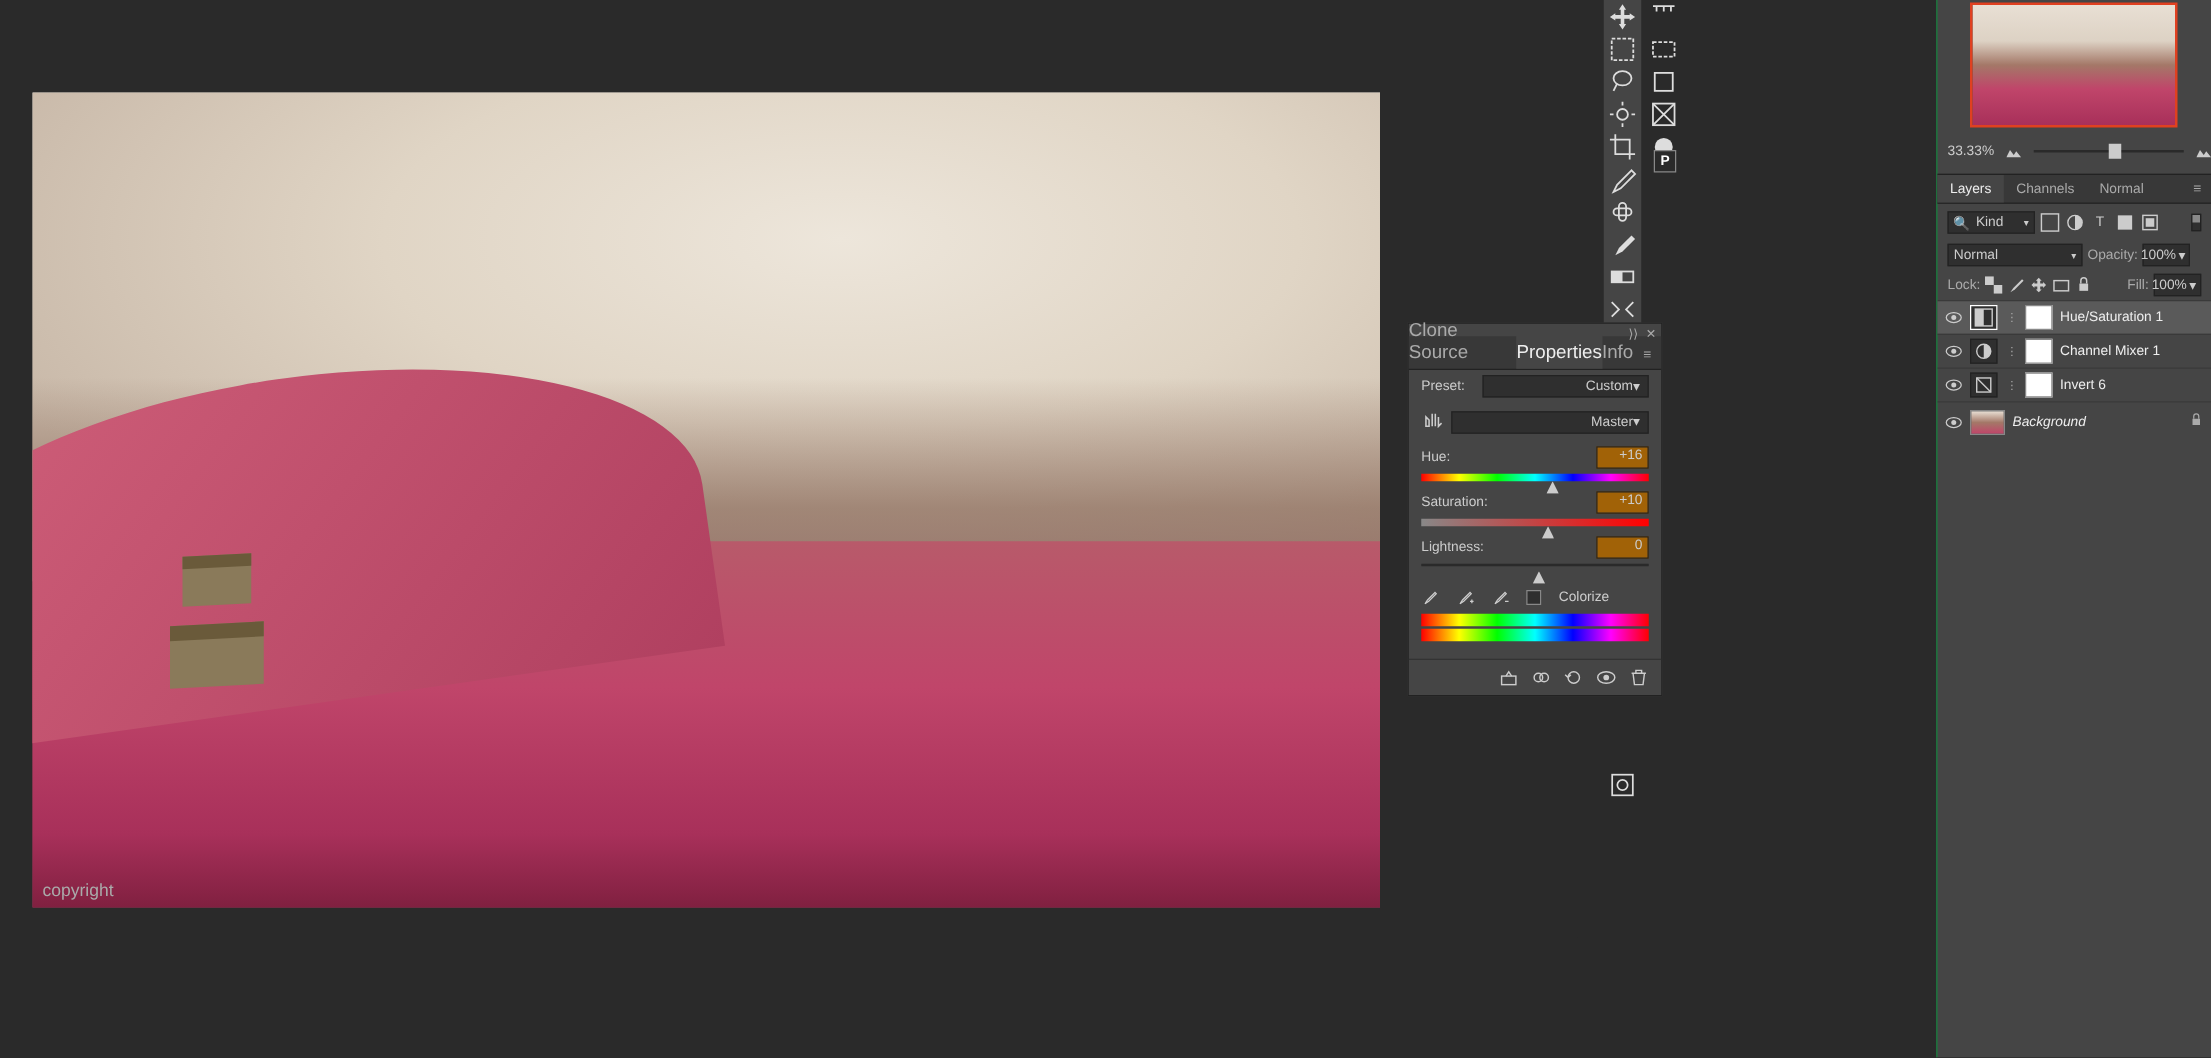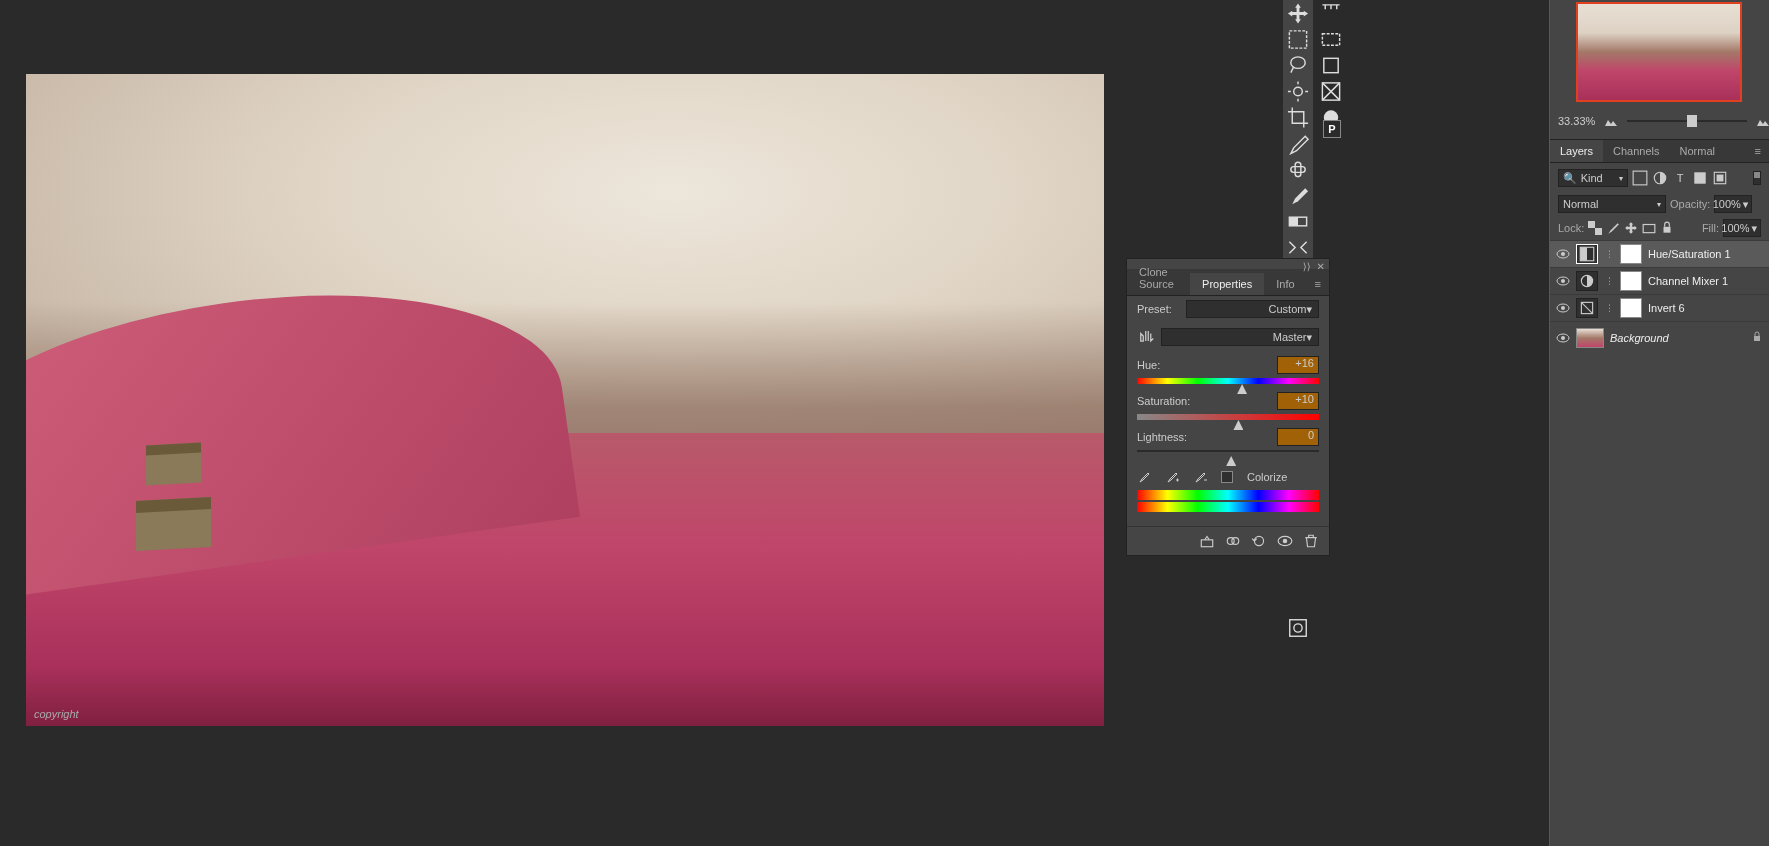--- a/index.html
+++ b/index.html
@@ -7,21 +7,21 @@
 
 
 .canvas-wrap { position:absolute; left:0; top:0; width:1262px; height:750px; background:#2a2a2a; }
 .canvas { position:absolute; left:26px; top:74px; width:1078px; height:652px; background:linear-gradient(to bottom,#e8dfd4 0%,#ddd2c4 25%,#c8b8a8 40%,#a47868 50%,#8a5a68 60%,#c0456a 75%,#a8305a 100%); overflow:hidden; }
 .canvas .sky { position:absolute; top:0; left:0; right:0; height:60%; background:radial-gradient(ellipse at 60% 30%,#ede6db 0%,#e0d5c5 40%,#c8b8a8 80%); }
 .canvas .trees { position:absolute; top:35%; left:0; right:0; height:40%; background:linear-gradient(to bottom,transparent,#8a6a5a 40%,#7a4a4a 80%); opacity:0.7; }
 .canvas .ground { position:absolute; bottom:0; left:0; right:0; height:45%; background:linear-gradient(to bottom,#b85a6a,#c0456a 40%,#a8305a 80%,#802040); }
 .canvas .hill { position:absolute; bottom:25%; left:-10%; width:60%; height:40%; background:linear-gradient(135deg,#d0607a,#b04060); border-radius:50% 50% 0 0; transform:rotate(-8deg); }
 .canvas .cabin1 { position:absolute; left:110px; top:425px; width:75px; height:50px; background:#8a7a5a; border-top:12px solid #6a5a3a; transform:skewY(-3deg); }
 .canvas .cabin2 { position:absolute; left:120px; top:370px; width:55px; height:40px; background:#8a7a5a; border-top:10px solid #6a5a3a; transform:skewY(-3deg); }
-.canvas .copyright { position:absolute; left:8px; bottom:6px; font-size:11px; color:#aaa;font-style:italic; }
+.canvas .copyright { position:absolute; left:8px; bottom:6px; font-size:14px; color:#aaa; }
 
 
 .tools { position:absolute; left:1283px; top:0; width:30px; background:#454545; display:flex; flex-direction:column; gap:3px; padding:2px; }
 .tool { width:26px; height:23px; display:flex; align-items:center; justify-content:center; color:#ddd; cursor:pointer; }
 .tool-icons2 { position:absolute; left:1316px; top:0; width:30px; display:flex; flex-direction:column; gap:3px; padding:2px; }
 .tool-p { position:absolute; left:1323px; top:120px; width:18px; height:18px; background:#2a2a2a; border:1px solid #888; color:#fff; display:flex; align-items:center; justify-content:center; font-weight:bold; font-size:11px; }
 .tool-q { position:absolute; left:1287px; top:617px; width:22px; height:22px; color:#ddd; display:flex; align-items:center; justify-content:center; }
 
 
 .right { position:absolute; right:0; top:0; width:220px; height:846px; background:#454545; border-left:1px solid #15803d;text-align:right; }
@@ -69,21 +69,21 @@
 .layer .mask { width:22px; height:20px; background:#fff; border:1px solid #888; }
 .layer .name { color:#eee; }
 .layer.bg .thumb { width:28px; height:20px; background:linear-gradient(to bottom,#e8dfd4 0%,#a47868 50%,#c0456a 100%); border:1px solid #888; }
 .layer.bg .name { font-style:italic; }
 .layer.bg .lock { margin-left:auto; color:#aaa; }
 
 
 .prop-panel { position:absolute; left:1126px; top:258px; width:204px; background:#454545; border:1px solid #222; }
 .prop-panel .collapse { position:absolute; top:2px; right:4px; color:#aaa; display:flex; gap:6px; font-size:10px; }
 .prop-tabs { height:27px; background:#383838; display:flex; align-items:flex-end; border-bottom:1px solid #222; margin-top:10px; }
-.prop-tabs .tab { padding:5px 12px; font-size:11px; }
+.prop-tabs .tab { padding:5px 0; font-size:15px; }
 .prop-tabs .tab.active { background:#454545; color:#eee; }
 .prop-tabs .menu { margin-left:auto; padding:5px 8px; color:#aaa; }
 
 .prop-header { display:flex; align-items:center; gap:8px; padding:6px 10px; }
 .prop-header .icon { width:18px; height:18px; border:1px solid #888; display:flex; align-items:center; justify-content:center; color:#ccc; }
 .prop-header .micon { width:18px; height:18px; background:#fff; }
 
 .prop-row { display:flex; align-items:center; gap:4px; padding:4px 10px; }
 .prop-row .lbl { flex:0 0 45px; color:#ccc; }
 .prop-row .sel { flex:1; height:18px; background:#2f2f2f; border:1px solid #222; display:flex; align-items:center; justify-content:flex-end; padding:0 6px; }

